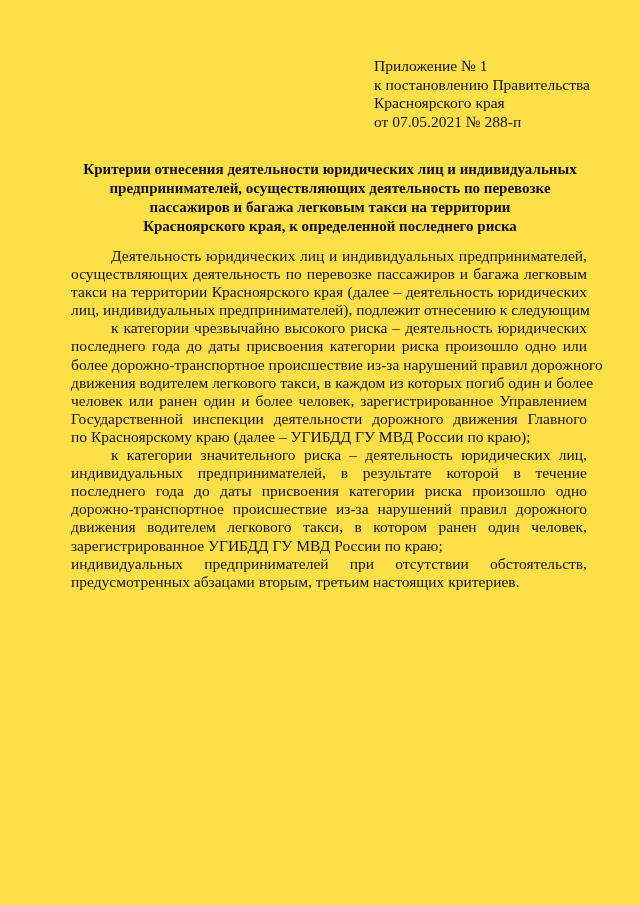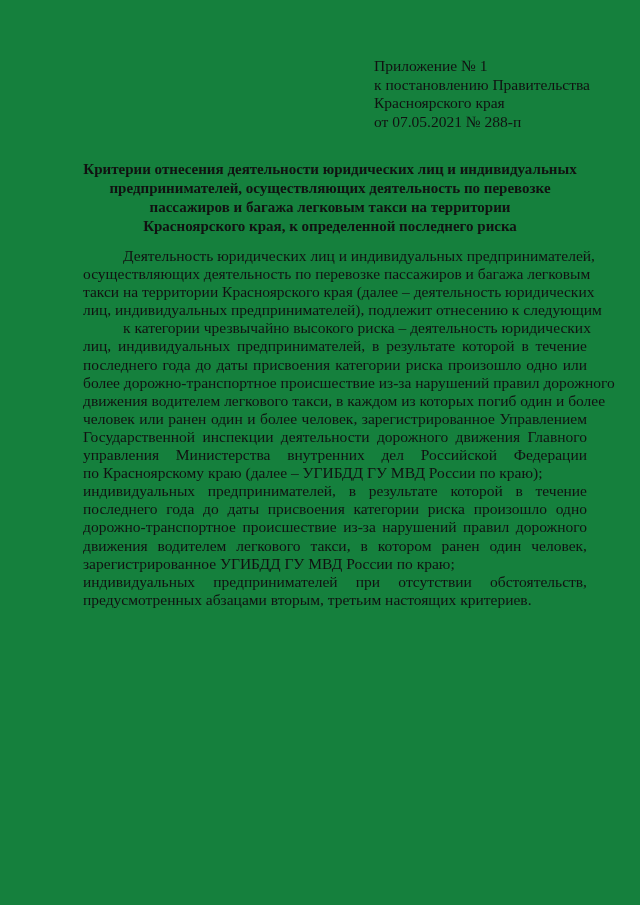--- a/index.html
+++ b/index.html
@@ -1,25 +1,25 @@
 <!DOCTYPE html>
 <html><head>
 <meta charset="utf-8">
 <style>
   html, body { margin: 0; padding: 0; background: #ffffff; }
   body { width: 640px; height: 905px; position: relative; overflow: hidden;
          font-family: "Liberation Serif", "DejaVu Serif", serif; color: #111111; }
-  .page { position: absolute; left: 0; top: 0; width: 640px; height: 905px; background: #15803d; }
+  .page { position: absolute; left: 0; top: 0; width: 640px; height: 905px; background: #fde047; }
   .appendix { position: absolute; left: 374px; top: 57px; font-size: 15.5px; line-height: 18.5px; }
   .appendix div { white-space: nowrap; }
   .title { position: absolute; left: 70px; width: 520px; top: 160px; text-align: center;
            font-weight: bold; font-size: 15px; line-height: 19px; }
   .title div { white-space: nowrap; }
   .body { position: absolute; left: 71px; width: 516px; top: 247px; font-size: 15.5px; line-height: 18.1px; }
-  .line { text-align: justify; text-align-last: justify; white-space: nowrap; height: 18.1px; overflow: visible; margin-left: 12px; }
+  .line { text-align: justify; text-align-last: justify; white-space: nowrap; height: 18.1px; overflow: visible; }
   .line.indent { padding-left: 40px; }
   .line.last { text-align-last: left; }
 </style>
 </head>
 <body>
 
 <div class="page">
 
   <div class="appendix">
     <div>Приложение № 1</div>
@@ -39,31 +39,30 @@
 
     <div>
       <div class="line indent">Деятельность юридических лиц и индивидуальных предпринимателей,</div>
       <div class="line">осуществляющих деятельность по перевозке пассажиров и багажа легковым</div>
       <div class="line">такси на территории Красноярского края (далее – деятельность юридических</div>
       <div class="line">лиц, индивидуальных предпринимателей), подлежит отнесению к следующим</div>
     </div>
 
     <div>
       <div class="line indent">к категории чрезвычайно высокого риска – деятельность юридических</div>
-      <div class="line">лиц, индивидуальных предпринимателей, в результате которой в течение</div>
       <div class="line">последнего года до даты присвоения категории риска произошло одно или</div>
       <div class="line">более дорожно-транспортное происшествие из-за нарушений правил дорожного</div>
       <div class="line">движения водителем легкового такси, в каждом из которых погиб один и более</div>
       <div class="line">человек или ранен один и более человек, зарегистрированное Управлением</div>
       <div class="line">Государственной инспекции деятельности дорожного движения Главного</div>
-      <div class="line">управления Министерства внутренних дел Российской Федерации</div>
       <div class="line last">по Красноярскому краю (далее – УГИБДД ГУ МВД России по краю);</div>
     </div>
 
     <div>
+      <div class="line indent">к категории значительного риска – деятельность юридических лиц,</div>
       <div class="line">индивидуальных предпринимателей, в результате которой в течение</div>
       <div class="line">последнего года до даты присвоения категории риска произошло одно</div>
       <div class="line">дорожно-транспортное происшествие из-за нарушений правил дорожного</div>
       <div class="line">движения водителем легкового такси, в котором ранен один человек,</div>
       <div class="line last">зарегистрированное УГИБДД ГУ МВД России по краю;</div>
     </div>
 
     <div>
       <div class="line">индивидуальных предпринимателей при отсутствии обстоятельств,</div>
       <div class="line last">предусмотренных абзацами вторым, третьим настоящих критериев.</div>

